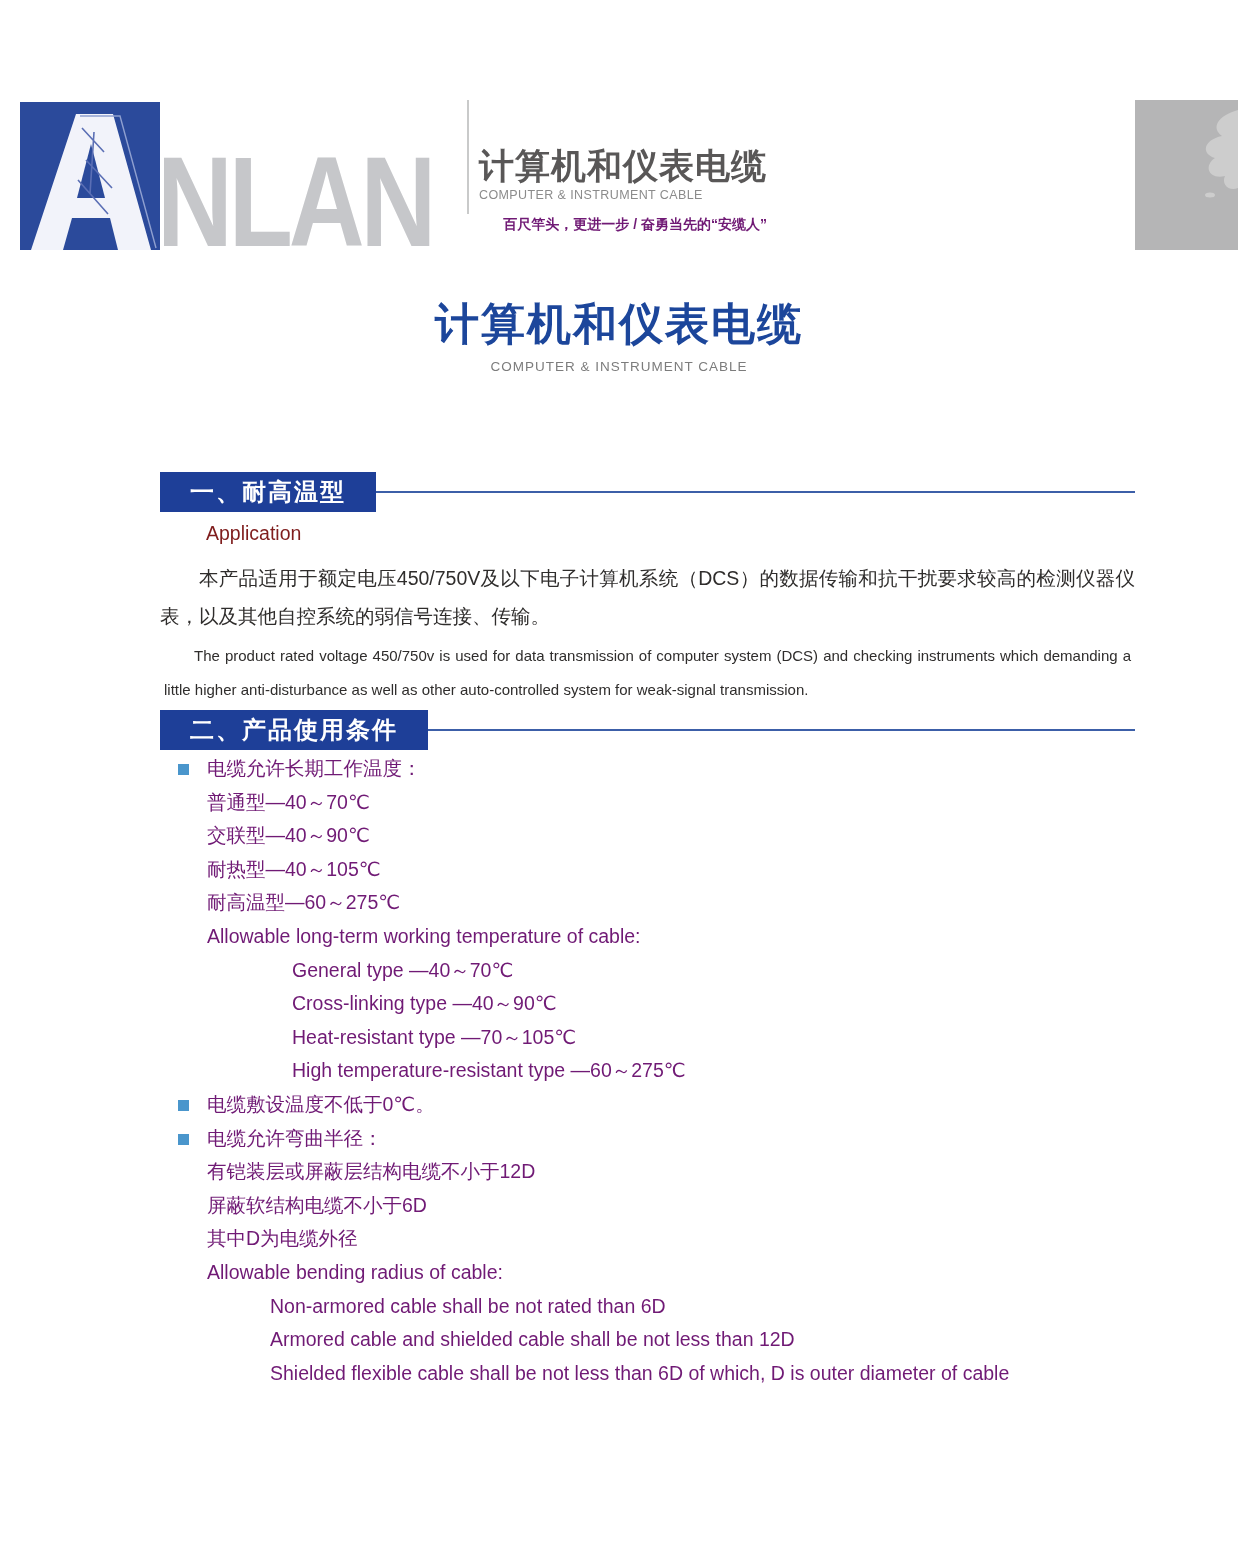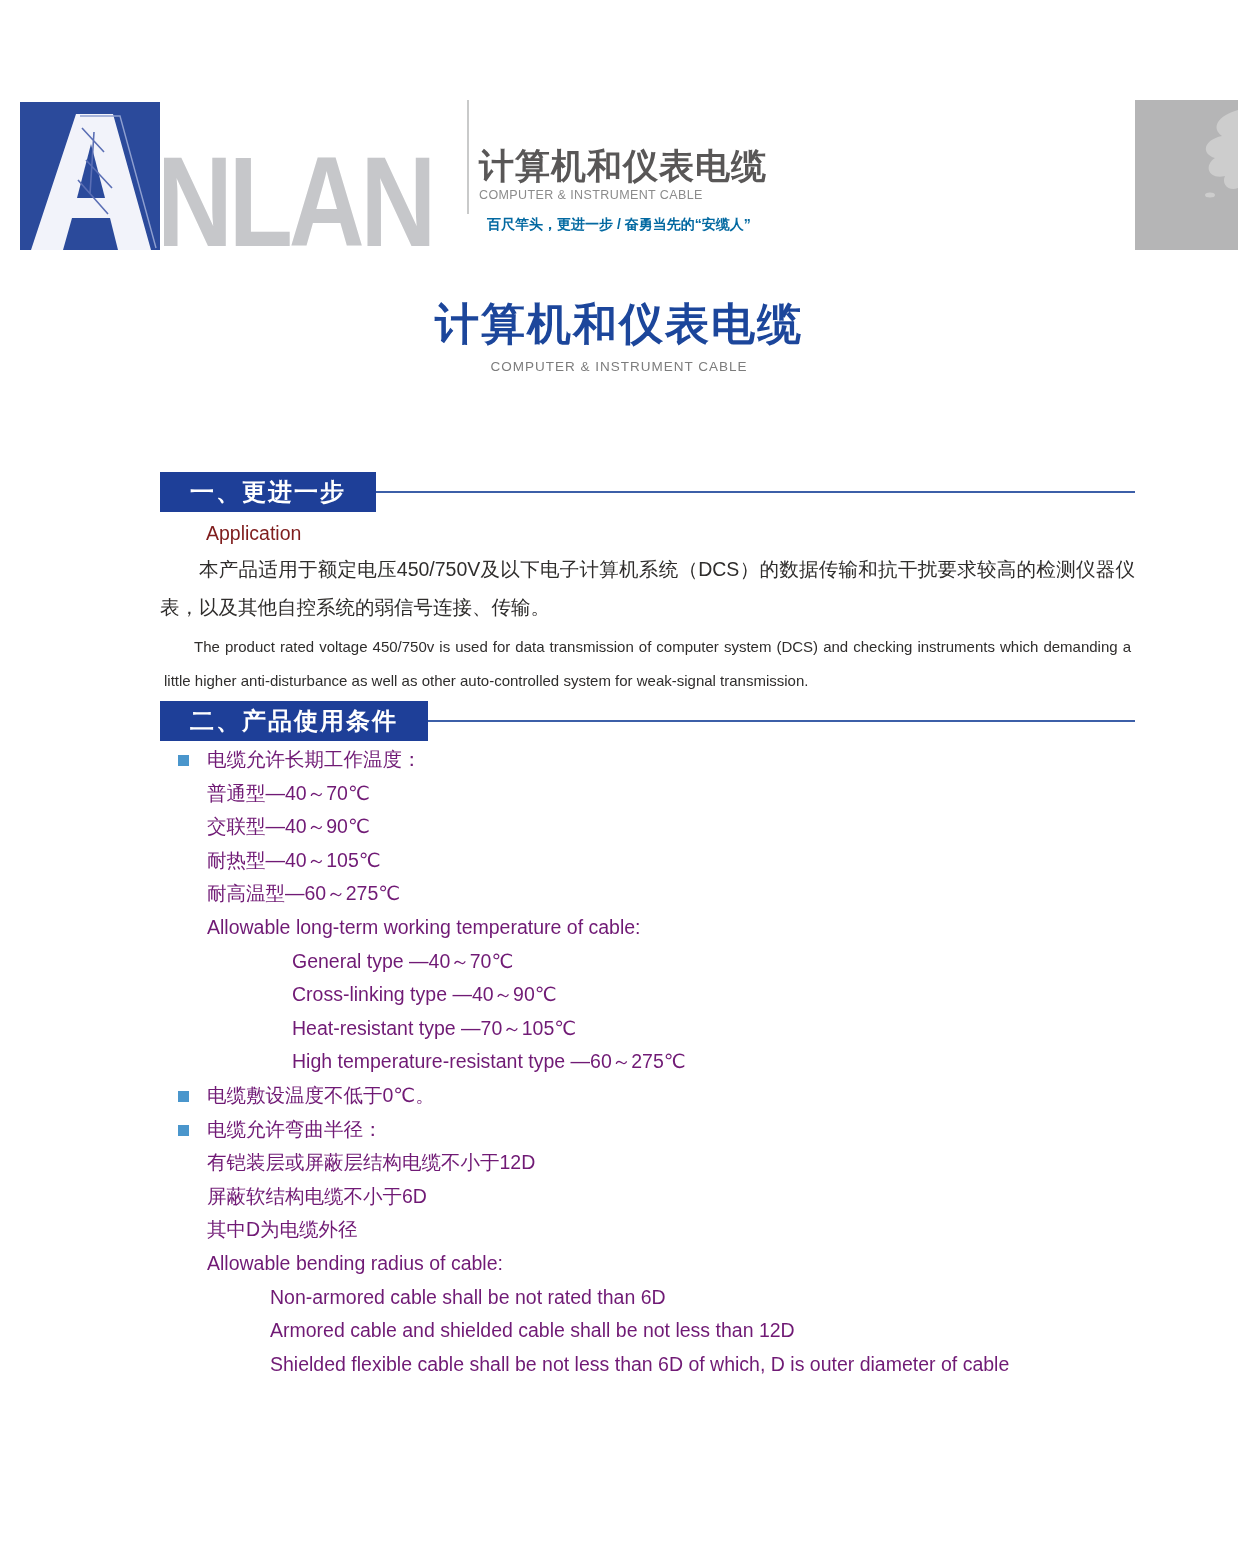--- a/index.html
+++ b/index.html
@@ -12,38 +12,38 @@
   .logo-block{position:absolute;left:20px;top:102px;width:140px;height:148px;}
   .brand-rest{
     position:absolute;left:157px;top:153px;
     font-weight:bold;font-size:128px;line-height:97px;letter-spacing:-5px;
     color:#c6c7ca;transform:scaleX(.82);transform-origin:left top;white-space:nowrap;
   }
   .h-divider{position:absolute;left:467px;top:100px;width:2px;height:114px;background:#c9caca;}
   .h-titles{position:absolute;left:479px;top:146px;}
   .h-title-cn{font-size:35px;font-weight:bold;color:#595757;letter-spacing:1px;line-height:40px;white-space:nowrap;}
   .h-title-en{font-size:12.5px;color:#8b8b8b;letter-spacing:.4px;margin-top:2px;white-space:nowrap;}
-  .h-slogan{margin:14px 0 0 8px;font-size:14px;font-weight:bold;color:#0369a1;white-space:nowrap;}
+  .h-slogan{margin:14px 0 0 20px;font-size:14px;font-weight:bold;color:#701a75;white-space:nowrap;text-align:right;}
   .photo{position:absolute;right:0;top:100px;width:103px;height:150px;}
   
   .page-title{margin-top:48px;text-align:center;}
   .page-title-cn{font-size:44px;line-height:52px;font-weight:bold;color:#1c469b;letter-spacing:2px;}
   .page-title-en{font-size:13.5px;color:#7c7c7c;letter-spacing:1px;margin-top:9px;}
   
   .content{padding:0 103px 0 160px;}
   .sec-header{position:relative;height:40px;}
   .sec-header.s1{margin-top:98px;}
   .sec-header.s2{margin-top:4px;}
   .sec-rule{position:absolute;left:0;right:0;top:19px;height:2px;background:#3c5fa8;}
   .sec-box{
     position:relative;display:inline-block;background:#1e3f98;color:#ffffff;
     font-size:24px;font-weight:bold;letter-spacing:2px;line-height:40px;padding:0 30px;white-space:nowrap;
   }
   .sec-sub{margin:10px 0 0 46px;font-size:19.5px;color:#7f1d1d;}
-  .para-cn{text-indent:2em;font-size:19.5px;line-height:38px;text-align:justify;margin:5px 0 0;}
+  .para-cn{text-indent:2em;font-size:19.5px;line-height:38px;text-align:justify;margin:14px 0 0;}
   .para-en{text-indent:2em;font-size:15px;line-height:33.5px;text-align:justify;margin:4px;}
   
   .list{margin-top:2px;}
   .row{position:relative;padding-left:47px;line-height:33.6px;font-size:19.5px;color:#701a75;}
   .row .sq{position:absolute;left:18px;top:12px;width:11px;height:11px;background:#4a96cc;}
   .row.t2{padding-left:132px;}
   .row.t3{padding-left:110px;}
 </style>
 </head>
 <body>
@@ -76,21 +76,21 @@
 
 <div class="page-title">
   <div class="page-title-cn">计算机和仪表电缆</div>
   <div class="page-title-en">COMPUTER &amp; INSTRUMENT CABLE</div>
 </div>
 
 <div class="content">
 
   <div class="sec-header s1">
     <div class="sec-rule"></div>
-    <div class="sec-box">一、更进一步</div>
+    <div class="sec-box">一、耐高温型</div>
   </div>
   <div class="sec-sub">Application</div>
   <p class="para-cn">本产品适用于额定电压450/750V及以下电子计算机系统（DCS）的数据传输和抗干扰要求较高的检测仪器仪表，以及其他自控系统的弱信号连接、传输。</p>
   <p class="para-en">The product rated voltage 450/750v is used for data transmission of computer system (DCS) and checking instruments which demanding a little higher anti-disturbance as well as other auto-controlled system for weak-signal transmission.</p>
 
   <div class="sec-header s2">
     <div class="sec-rule"></div>
     <div class="sec-box">二、产品使用条件</div>
   </div>
 

